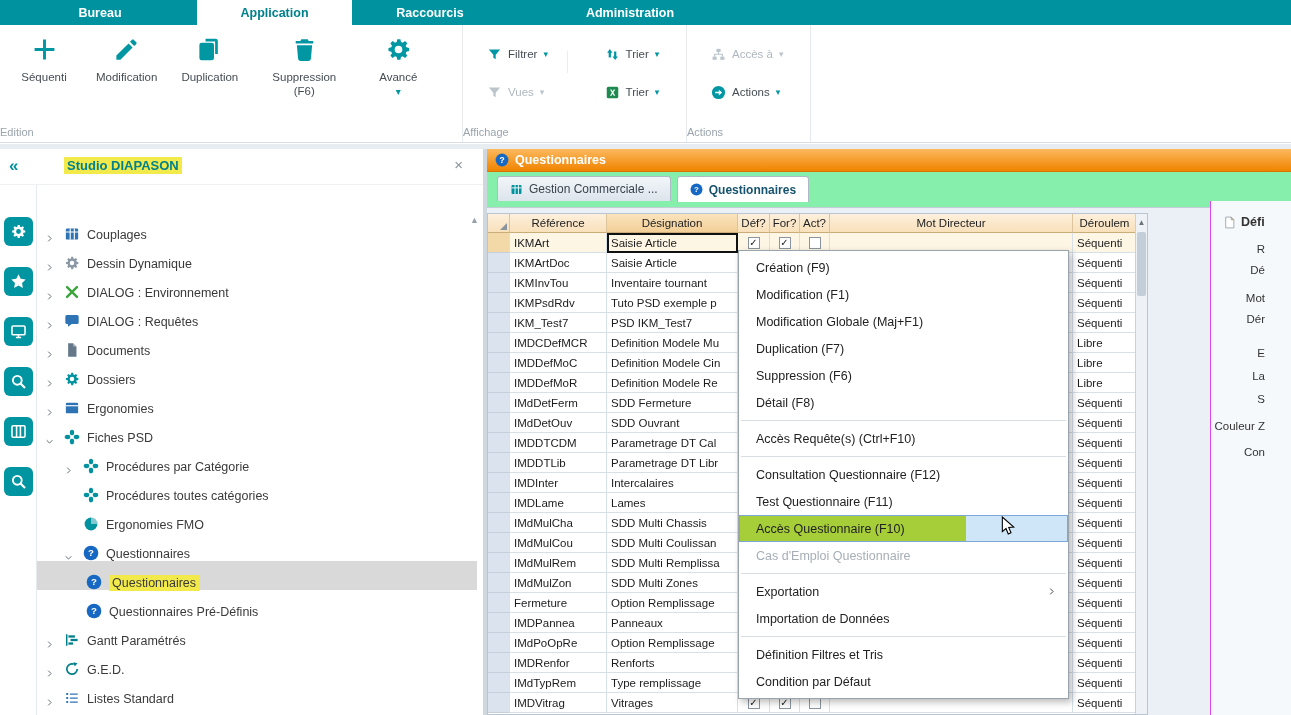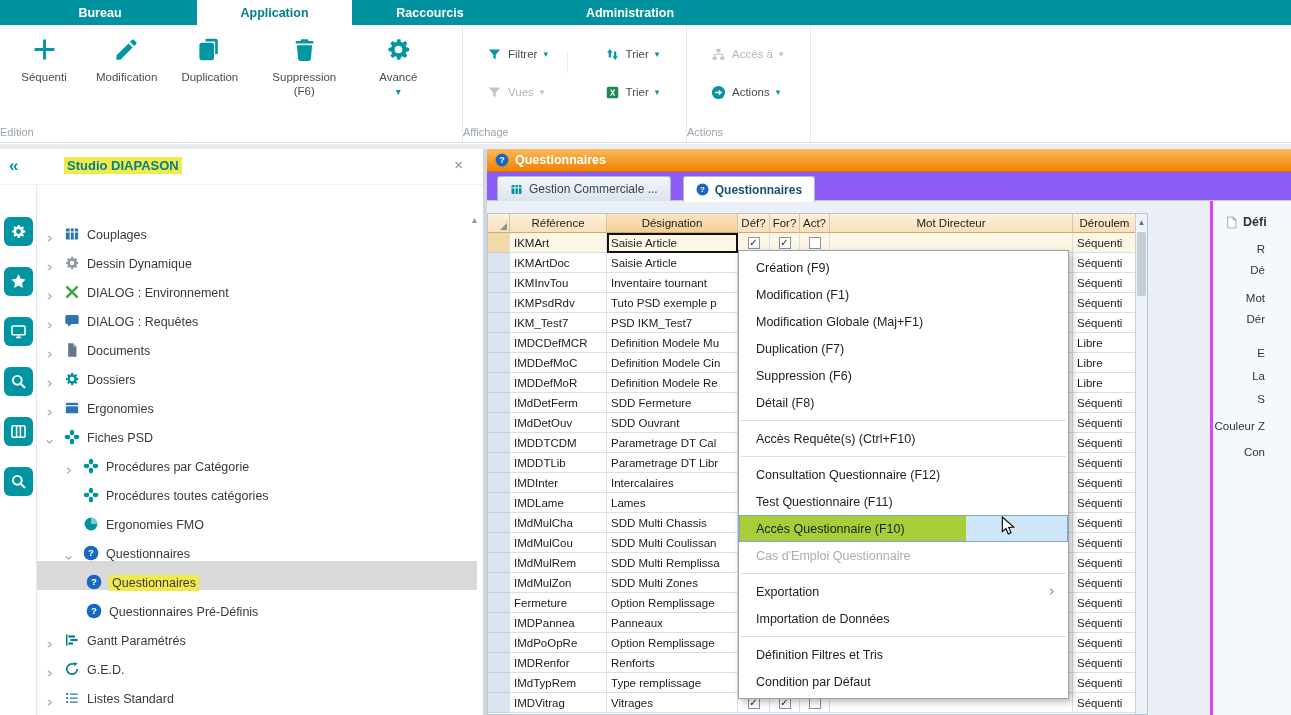--- a/index.html
+++ b/index.html
@@ -62,22 +62,22 @@
 
   
   .splitter{position:absolute;left:483px;top:5px;width:4px;bottom:0;background:#cfd8df;cursor:col-resize}
 
   
   .main{position:absolute;left:487px;top:5px;right:0;bottom:0;background:#eaf0f5}
   .orange-bar{position:absolute;top:0;left:0;right:0;height:23px;
     background:linear-gradient(#fcb95e,#f08300);border-bottom:1px solid #d97400;
     display:flex;align-items:center;gap:6px;padding-left:8px;color:#fff;font-weight:bold;font-size:12.5px}
   .orange-bar .icon{width:14px;height:14px}
-  .doc-tabs{position:absolute;top:23px;left:0;right:0;height:29px;background:#8b5cf6;
-    border-bottom:1px solid #c3cdd6;display:flex;gap:12px;padding:4px 0 0 10px}
+  .doc-tabs{position:absolute;top:23px;left:0;right:0;height:36px;background:#86efac;
+    border-bottom:1px solid #c3cdd6;display:flex;gap:6px;padding:4px 0 0 10px}
   .dtab{display:flex;align-items:center;gap:6px;padding:0 12px;height:25px;
     border:1px solid #aebbc7;border-bottom:none;border-radius:3px 3px 0 0;
     background:linear-gradient(#f2f6f9,#dce4ec);font-size:12px;color:#3a444d;cursor:pointer}
   .dtab .icon{width:13px;height:13px;color:#00929e}
   .dtab.active{background:#fff;font-weight:bold;color:#16536f;height:26px}
   .content{position:absolute;top:52px;left:0;right:0;bottom:0}
 
   
   .table-wrap{position:absolute;left:0;top:12px;width:661px;bottom:0;background:#fff;border:1px solid #b9c5d0;overflow:hidden}
   .thead{display:flex;height:19px}
@@ -99,21 +99,21 @@
   .td.focus{outline:2px solid #111;outline-offset:-2px;background:#fff}
   .w-sel{width:22px}.w-ref{width:97px}.w-des{width:131px}.w-def{width:32px}
   .w-for{width:30px}.w-act{width:30px}.w-mot{width:243px}.w-der{width:64px}
   .cb{width:12px;height:12px;border:1px solid #8b949c;background:#fff;display:flex;
     align-items:center;justify-content:center;font-size:10px;line-height:1;color:#1a1a1a}
   .vscroll{position:absolute;right:0;top:0;bottom:0;width:12px;background:#eef2f6;border-left:1px solid #c9d2da}
   .vscroll .up{display:block;text-align:center;font-size:8px;color:#6b747c;padding-top:4px}
   .vscroll .thumb{position:absolute;left:1px;right:1px;top:18px;height:64px;background:#c3ced8;border-radius:2px}
 
   
-  .right-panel{position:absolute;left:723px;right:0;top:0;bottom:0;background:#f6f9fc;border-left:3px solid #d946ef}
+  .right-panel{position:absolute;left:723px;right:0;top:0;bottom:0;background:#f6f9fc;border-left:1px solid #d946ef}
   .rp-head{display:flex;align-items:center;gap:5px;padding:14px 0 0 12px;font-weight:bold;font-size:12.5px;color:#333}
   .rp-head .icon{width:13px;height:13px}
   .rp-labels{display:flex;flex-direction:column;align-items:flex-end;padding-right:26px;font-size:11.5px;color:#333}
 
   
   .context-menu{position:absolute;left:738px;top:250px;width:331px;background:#fff;
     border:1px solid #9aa4ad;box-shadow:3px 3px 7px rgba(0,0,0,.28);padding:3px 0;z-index:10}
   .mi{position:relative;height:27px;display:flex;align-items:center;padding:0 12px 0 17px;
     font-size:12.5px;color:#222;cursor:pointer}
   .mi.disabled{color:#a6aeb6;cursor:default}

